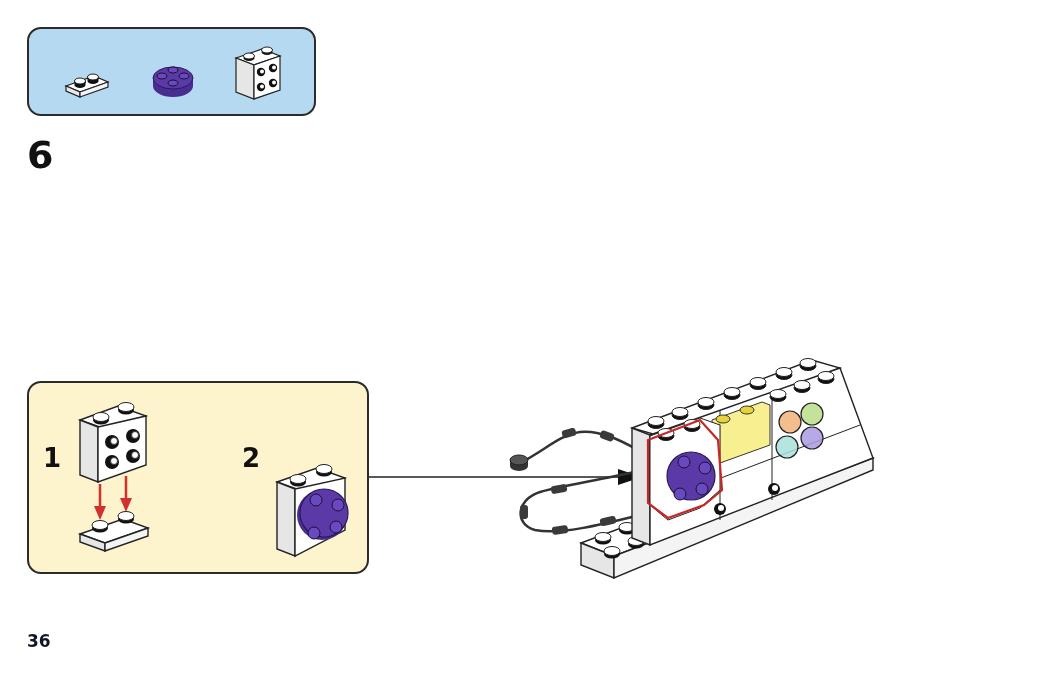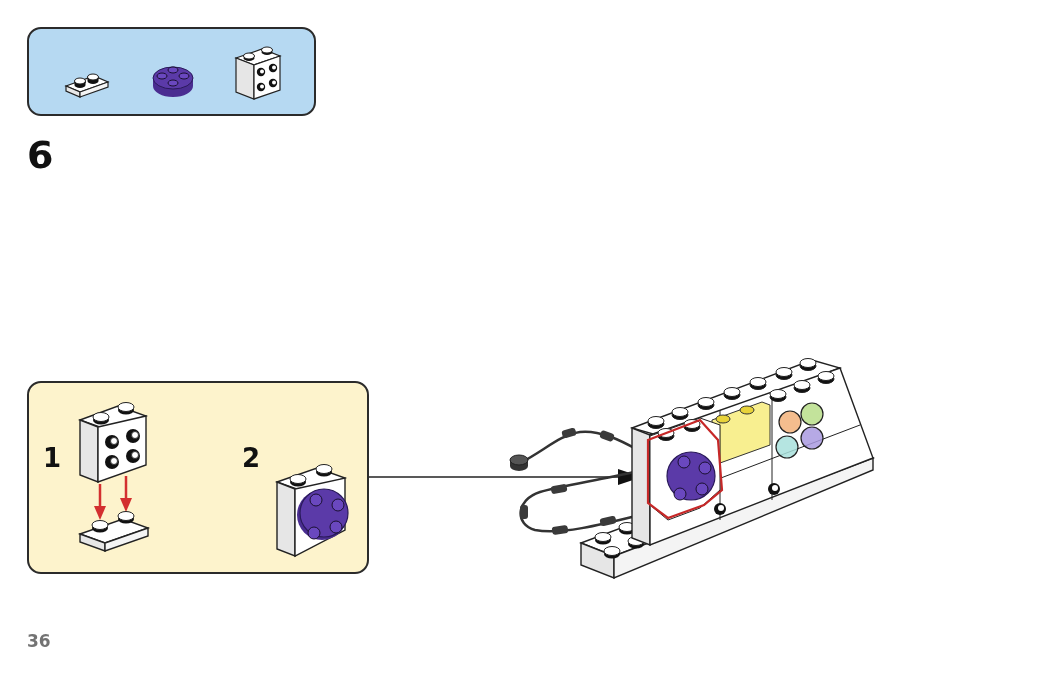--- a/index.html
+++ b/index.html
@@ -5,21 +5,21 @@
     html, body { margin: 0; padding: 0; background: #ffffff; }
     body { width: 1050px; height: 673px; position: relative; overflow: hidden;
            font-family: "DejaVu Sans", sans-serif; }
     .parts-box { position: absolute; left: 27px; top: 27px; width: 289px; height: 89px;
                  background: #b6d9f2; border: 2px solid #2b2b2b; border-radius: 14px; box-sizing: border-box; }
     .step-number { position: absolute; left: 27px; top: 136px; font-size: 38px; font-weight: bold;
                    color: #111; line-height: 1; }
     .sub-box { position: absolute; left: 27px; top: 381px; width: 342px; height: 193px;
                background: #fdf3cc; border: 2px solid #2b2b2b; border-radius: 14px; box-sizing: border-box; }
     .sub-label { position: absolute; font-size: 26px; font-weight: bold; color: #111; line-height: 1; }
-    .page-number { position: absolute; left: 27px; top: 631px; font-size: 17px; font-weight: bold; color: #737373; }
+    .page-number { position: absolute; left: 27px; top: 631px; font-size: 17px; font-weight: bold; color: #0f172a; }
     svg { position: absolute; overflow: visible; }
   </style>
 </head>
 <body>
 
 <div class="parts-box"></div>
 <svg style="left:0;top:0;width:330px;height:130px;" viewBox="0 0 330 130">
 
   <g>
     <polygon points="66,86 94,76 108,82 80,92" fill="#fff" stroke="#222" stroke-width="1.2"></polygon>

